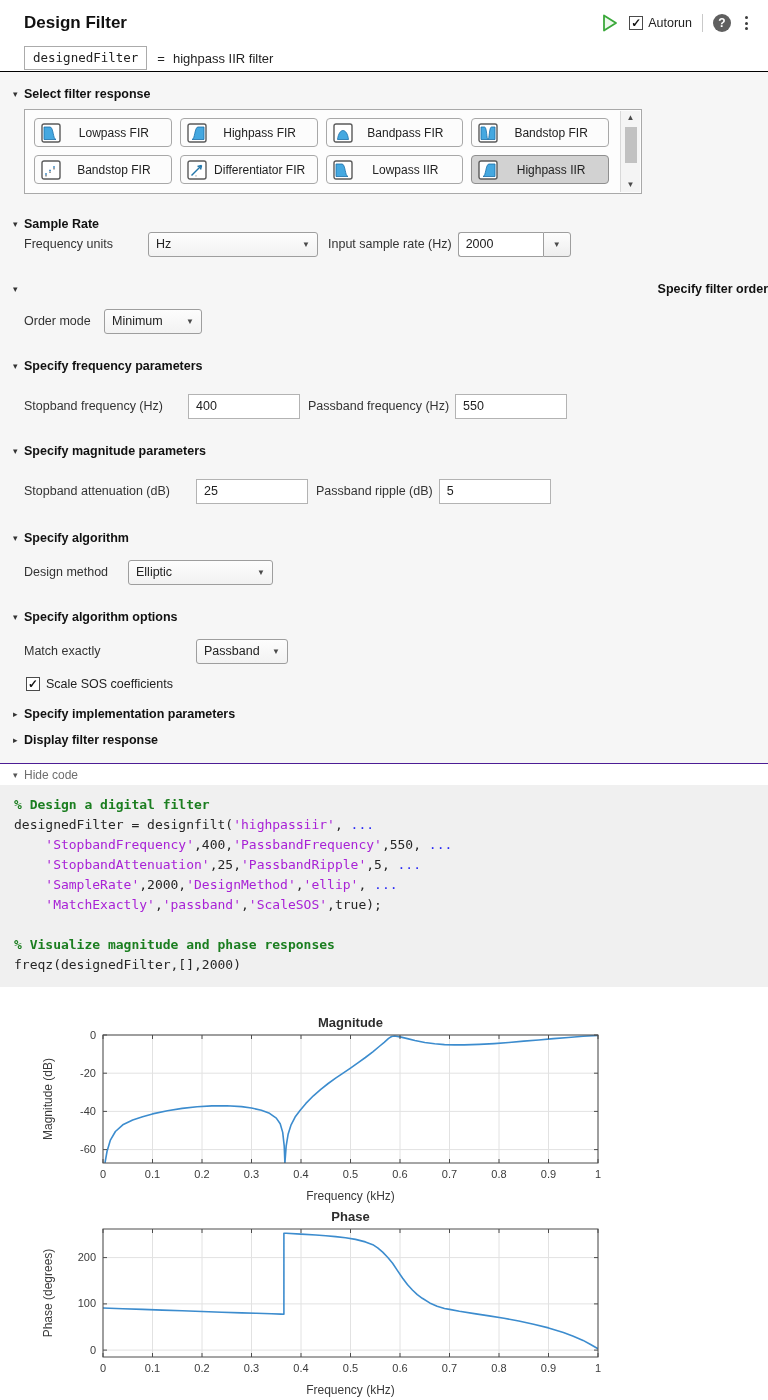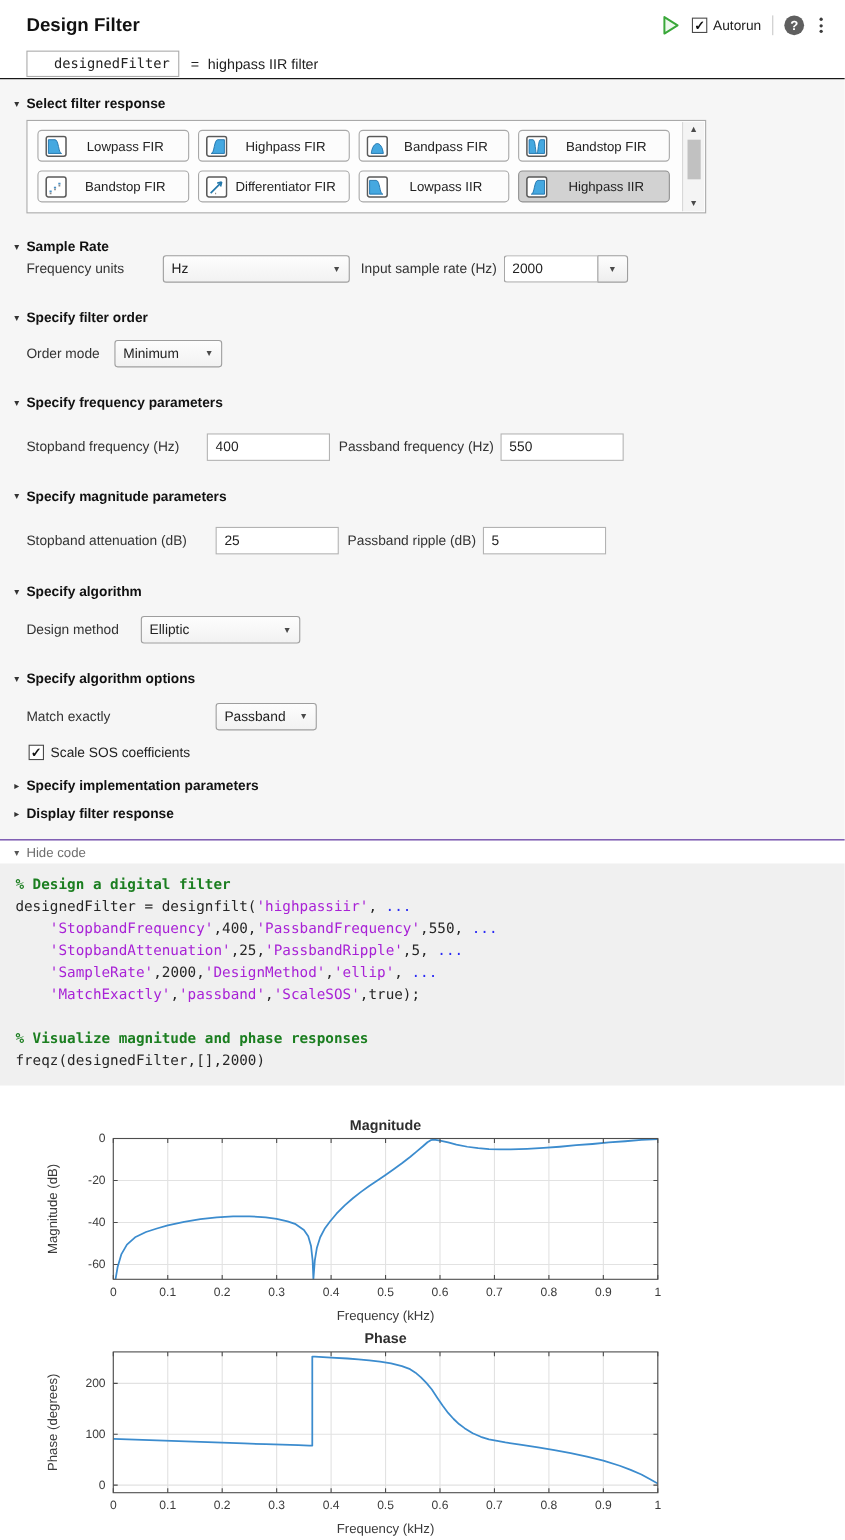--- a/index.html
+++ b/index.html
@@ -12,21 +12,21 @@
   .app-title { font-size:17px; font-weight:bold; color:#111; }
   .hdr-controls { display:flex; align-items:center; gap:10px; }
   .play-btn svg { display:block; }
   .autorun { display:flex; align-items:center; gap:5px; font-size:12.5px; color:#222; }
   .vdiv { width:1px; height:18px; background:#c9c9c9; }
   .help-btn { width:18px; height:18px; border-radius:50%; background:#5f5f5f; color:#fff;
               font-size:12px; font-weight:bold; text-align:center; line-height:18px; }
   .kebab { display:flex; flex-direction:column; gap:2.5px; padding:2px 4px; }
   .kebab i { width:3px; height:3px; border-radius:50%; background:#3c3c3c; }
   .output-row { display:flex; align-items:center; margin-top:9px; height:26px; font-size:13px; }
-  .var-box { border:1px solid #ababab; background:#fff; padding:3px 8px 4px 24px;
+  .var-box { border:1px solid #ababab; background:#fff; padding:3px 8px 4px 8px;
              font-family:"DejaVu Sans Mono", monospace; font-size:12.5px; color:#222; }
   .eq { margin:0 8px 0 10px; color:#222; }
   .out-desc { color:#222; }
 
   
   .panel { background:#f6f6f6; border-top:1px solid #000000; padding:14px 0 16px 0; }
   .sec-h { display:flex; align-items:center; font-size:12.5px; font-weight:bold; color:#111;
            padding-left:13px; height:15px; }
   .tri { display:inline-block; width:11px; font-size:9px; color:#333; font-weight:normal; }
   .tri.down::before { content:"▾"; }
@@ -230,21 +230,21 @@
     </div>
     <span class="lbl" style="margin-left:10px; margin-right:6px;">Input sample rate (Hz)</span>
     <div class="combo">
       <input value="2000" style="">
       <span class="cbtn">
           <span>▼</span>
         </span>
     </div>
   </div>
 
-  <div class="sec-h" style="margin-top:24px;">
+  <div class="sec-h" style="margin-top:24px;justify-content:space-between;">
     <span class="tri down"></span>
     <span>Specify filter order</span>
   </div>
   <div class="form-row" style="margin-top:12px;">
     <span class="lbl" style="width:80px;">Order mode</span>
     <div class="dd" style="width:98px;">
       <span>Minimum</span>
       <span class="arr">▼</span>
     </div>
   </div>

